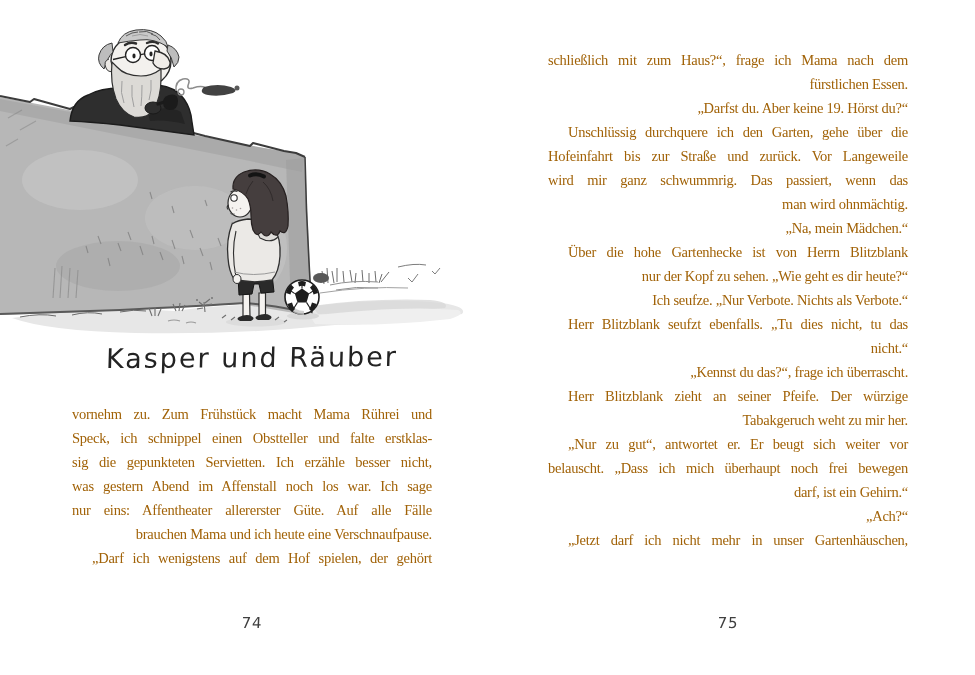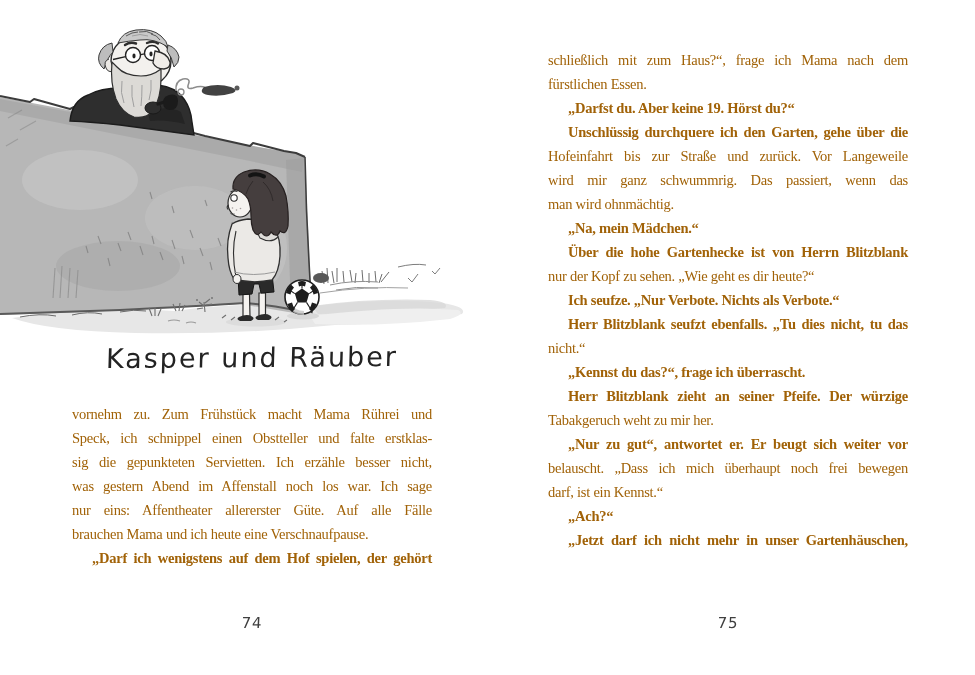--- a/index.html
+++ b/index.html
@@ -7,23 +7,23 @@
        font-family:"Liberation Serif","DejaVu Serif",serif;color:#1e1e1e;}
   .spread{position:absolute;inset:0;background:#ffffff;}
   .illu{position:absolute;left:0;top:0;}
   .chapter-title{position:absolute;left:72px;top:342px;width:360px;text-align:center;
        font-family:"DejaVu Sans",sans-serif;font-size:27px;letter-spacing:2px;color:#232323;
        transform:skewX(-2deg) rotate(-0.4deg);}
   .bodytext{position:absolute;width:360px;font-size:14.5px;line-height:24px;
        letter-spacing:-0.25px;color:#a16207;}
   .left-body{left:72px;top:402px;}
   .right-body{left:548px;top:48px;}
-  .ln{text-align:left;}
+  .ln{text-align:right;}
   .ln.j{text-align:justify;text-align-last:justify;}
-  .ln.i{padding-left:20px;font-weight:bold;}
+  .ln.i{padding-left:20px;}
   .pnum{position:absolute;width:360px;text-align:center;top:614px;
        font-family:"DejaVu Sans",sans-serif;font-size:15px;letter-spacing:1px;color:#3f3f3f;
        transform:skewX(-3deg);}
   .pnum.left{left:72px;}
   .pnum.right{left:548px;}
 </style>
 </head>
 <body>
 
 <div class="spread">
@@ -170,20 +170,20 @@
     <div class="ln i j">Über die hohe Gartenhecke ist von Herrn Blitzblank</div>
     <div class="ln">nur der Kopf zu sehen. „Wie geht es dir heute?“</div>
     <div class="ln i">Ich seufze. „Nur Verbote. Nichts als Verbote.“</div>
     <div class="ln i j">Herr Blitzblank seufzt ebenfalls. „Tu dies nicht, tu das</div>
     <div class="ln">nicht.“</div>
     <div class="ln i">„Kennst du das?“, frage ich überrascht.</div>
     <div class="ln i j">Herr Blitzblank zieht an seiner Pfeife. Der würzige</div>
     <div class="ln">Tabakgeruch weht zu mir her.</div>
     <div class="ln i j">„Nur zu gut“, antwortet er. Er beugt sich weiter vor</div>
     <div class="ln j">belauscht. „Dass ich mich überhaupt noch frei bewegen</div>
-    <div class="ln">darf, ist ein Kennst.“</div>
+    <div class="ln">darf, ist ein Gehirn.“</div>
     <div class="ln i">„Ach?“</div>
     <div class="ln i j">„Jetzt darf ich nicht mehr in unser Gartenhäuschen,</div>
   </div>
 
   <div class="pnum right">75</div>
 
 </div>
 
 </body></html>

